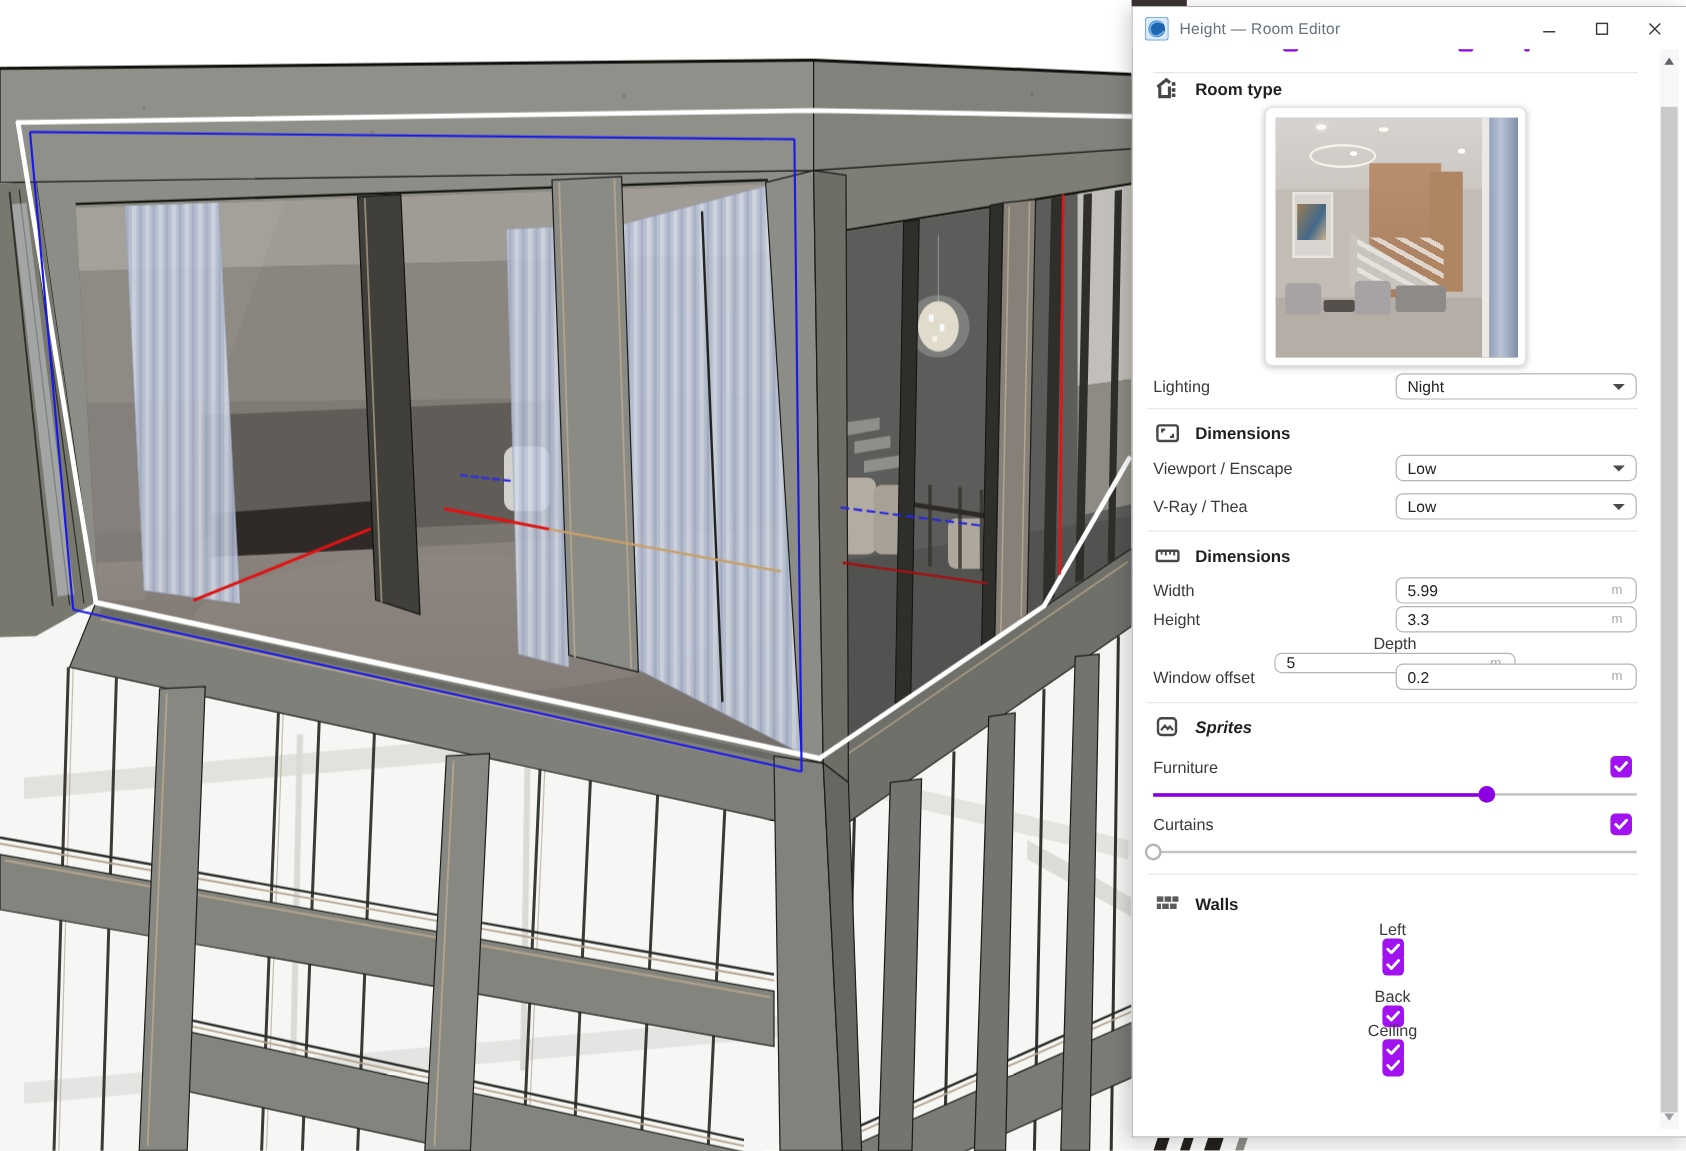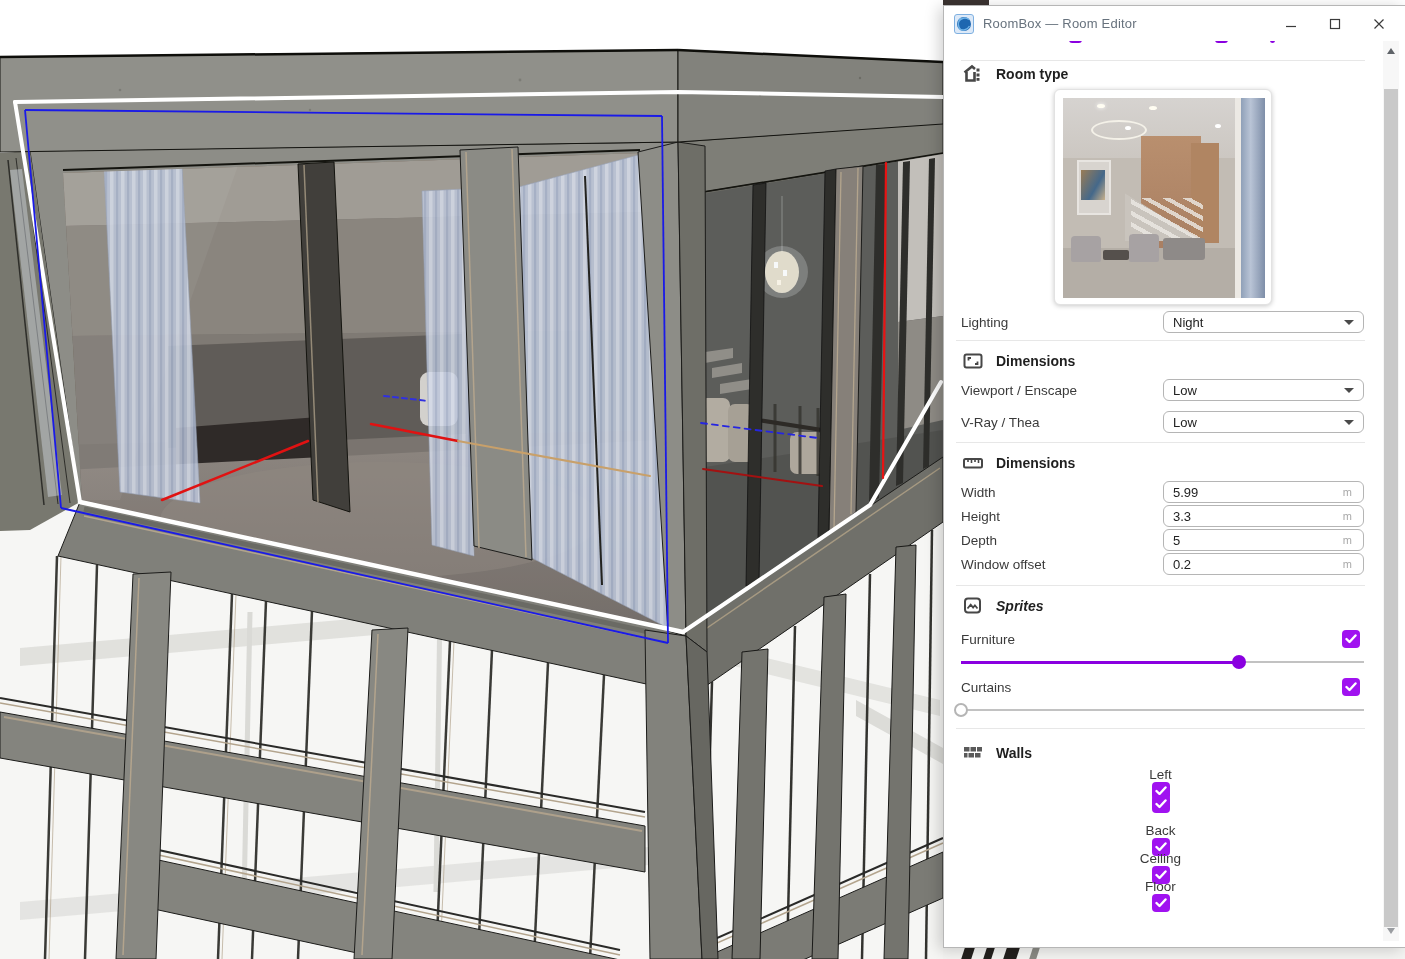--- a/index.html
+++ b/index.html
@@ -289,21 +289,21 @@
   </div>
 
   <div class="panel">
 
     <div class="titlebar">
       <svg class="app-icon" viewBox="0 0 20 20">
         <rect x="0.5" y="0.5" width="19" height="19" rx="2.5" fill="#dce9f8" stroke="#7fb0e0"></rect>
         <circle cx="10" cy="10" r="7" fill="#1e67b0"></circle>
         <path d="M4.5,8 A7,7 0 0 1 15,5.5 M15.5,12 A7,7 0 0 1 5,14.5 M7,4 A8,8 0 0 0 7,16" stroke="#6fb3e8" stroke-width="1.4" fill="none"></path>
       </svg>
-      <span class="title-text">RoomBox — Room Editor</span>
+      <span class="title-text">Height — Room Editor</span>
       <div class="win-btns">
         <span class="wbtn">
           <svg width="12" height="12" viewBox="0 0 12 12">
               <path d="M1,8.5 H11" stroke="#3a3a3a" stroke-width="1.2"></path>
             </svg>
         </span>
         <span class="wbtn">
           <svg width="12" height="12" viewBox="0 0 12 12">
               <rect x="1.5" y="1.5" width="9" height="9" fill="none" stroke="#3a3a3a" stroke-width="1.2"></rect>
             </svg>
@@ -411,21 +411,21 @@
           <span class="unit">m</span>
         </div>
       </div>
       <div class="row" style="margin-top:2px;">
         <span class="lbl">Height</span>
         <div class="ctl">
           <span class="val">3.3</span>
           <span class="unit">m</span>
         </div>
       </div>
-      <div class="row" style="margin-top:2px;">
+      <div class="row" style="margin-top:2px;flex-direction:column;">
         <span class="lbl">Depth</span>
         <div class="ctl">
           <span class="val">5</span>
           <span class="unit">m</span>
         </div>
       </div>
       <div class="row" style="margin-top:2px;">
         <span class="lbl">Window offset</span>
         <div class="ctl">
           <span class="val">0.2</span>
@@ -512,21 +512,20 @@
       </div>
       <div class="wallrow">
         <span class="lbl">Ceiling</span>
         <span class="cb on">
           <svg width="12" height="10" viewBox="0 0 12 10">
               <path d="M1.5,5 L4.5,8 L10.5,1.5" fill="none" stroke="#fff" stroke-width="2.4" stroke-linecap="round" stroke-linejoin="round"></path>
             </svg>
         </span>
       </div>
       <div class="wallrow">
-        <span class="lbl">Floor</span>
         <span class="cb on">
           <svg width="12" height="10" viewBox="0 0 12 10">
               <path d="M1.5,5 L4.5,8 L10.5,1.5" fill="none" stroke="#fff" stroke-width="2.4" stroke-linecap="round" stroke-linejoin="round"></path>
             </svg>
         </span>
       </div>
     </div>
 
     <div class="sbar">
       <span class="arr" style="top:2px;">

